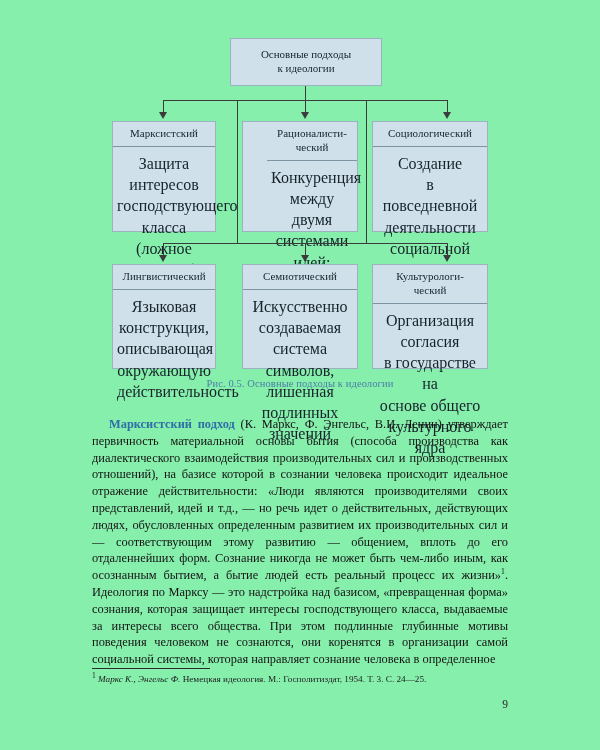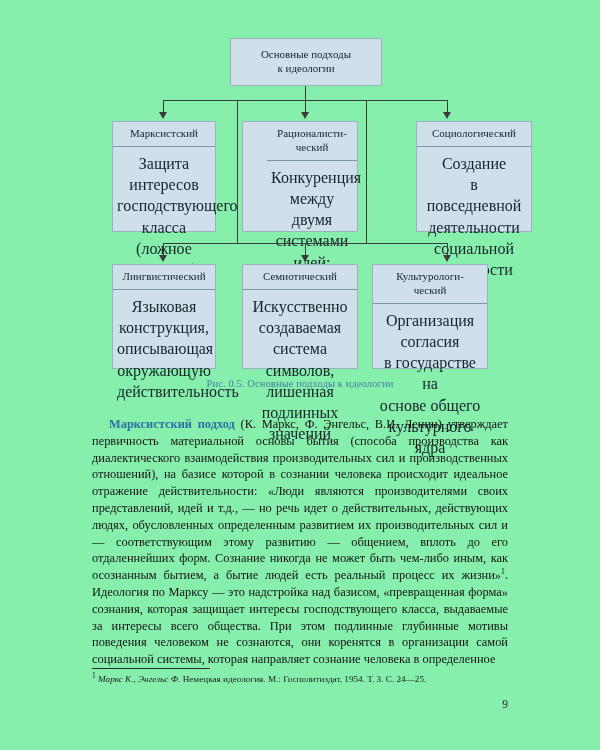--- a/index.html
+++ b/index.html
@@ -189,21 +189,21 @@
     <div class="node" style="left:112px; top:121px; width:104px; height:111px;">
       <div class="head">Марксистский</div>
       <div class="body">Защита интересов<br>господствующего<br>класса (ложное<br>сознание)</div>
     </div>
 
     <div class="node" style="left:242px; top:121px; width:116px; height:111px;padding-left:24px;">
       <div class="head">Рационалисти-<br>ческий</div>
       <div class="body">Конкуренция<br>между двумя<br>системами идей:<br>идеологией<br>и утопией</div>
     </div>
 
-    <div class="node" style="left:372px; top:121px; width:116px; height:111px;margin-left:44px;">
+    <div class="node" style="left:372px; top:121px; width:116px; height:111px;">
       <div class="head">Социологический</div>
       <div class="body">Создание<br>в повседневной<br>деятельности<br>социальной<br>реальности</div>
     </div>
 
     <div class="hline" style="left:163px; top:243px; width:284px;"></div>
 
     <div class="vline" style="left:163px; top:243px; height:14px;"></div>
     <div class="arrow" style="left:158.5px; top:255px;"></div>
 
     <div class="vline" style="left:305px; top:243px; height:14px;"></div>

